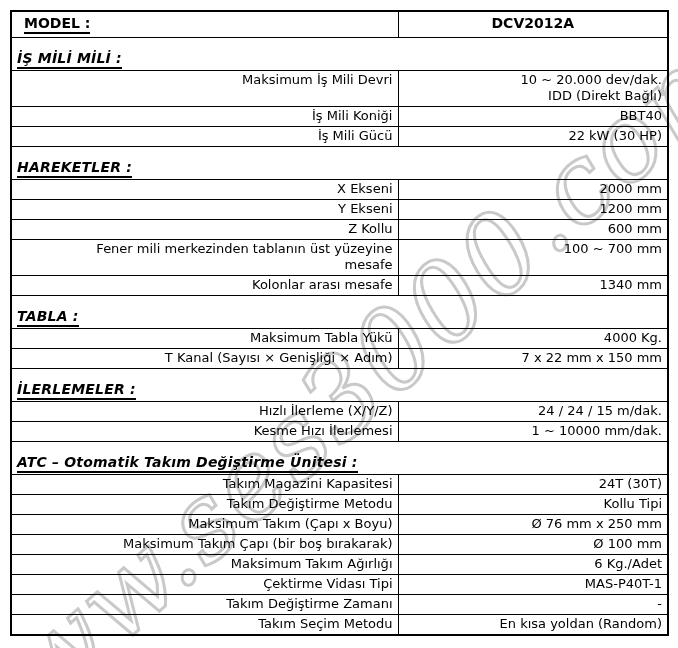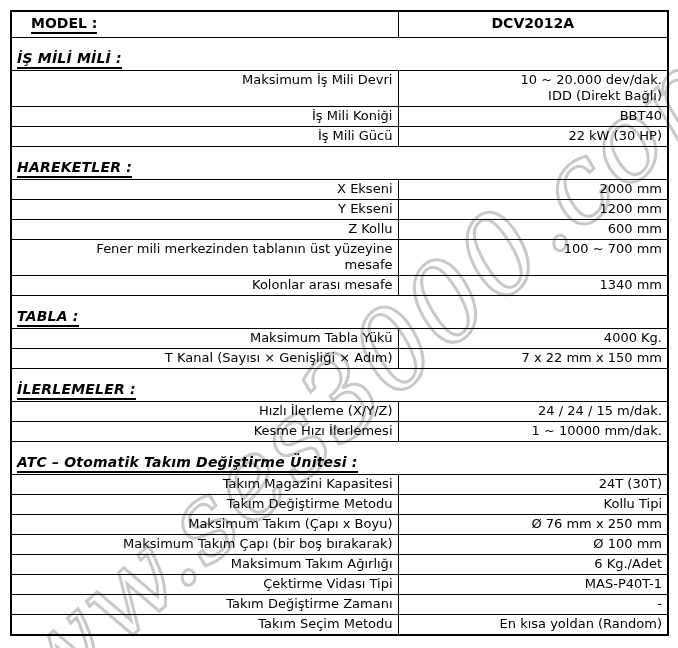--- a/index.html
+++ b/index.html
@@ -39,21 +39,21 @@
   }
   .spec-table{border:2px solid #000;}
   .spec-table td{
     border:1px solid #000;
     padding:1px 5px 2px 5px;
     font-size:13px;
     line-height:16px;
     vertical-align:top;
     overflow:hidden;
   }
-  td.model-label-cell{padding:3px 19px;}
+  td.model-label-cell{padding:3px 12px;}
   td.model-value-cell{padding:3px 5px;text-align:center;}
   .model-label{
     font-weight:bold;font-size:14px;
     display:inline-block;
     border-bottom:2px solid #000;
     padding-bottom:1px;
   }
   .model-value{font-weight:bold;font-size:14px;}
   td.section-cell{
     padding:12px 5px 1px 5px;

